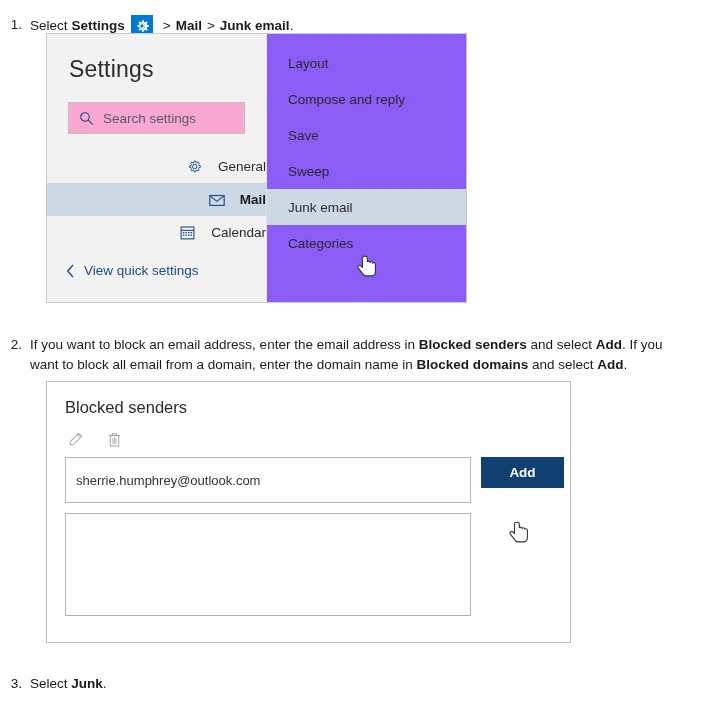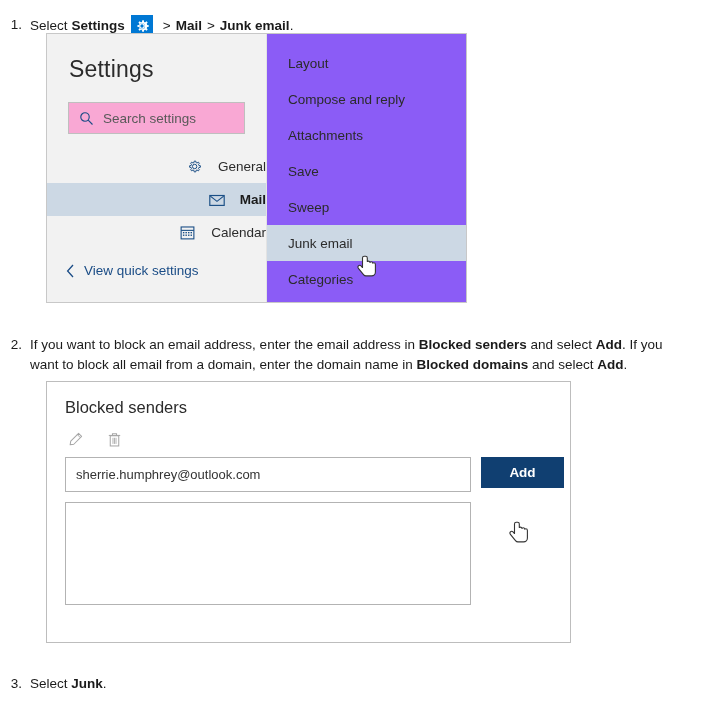--- a/index.html
+++ b/index.html
@@ -153,21 +153,21 @@
   .tool-ico { line-height: 0; }
 
   .bs-row {
     display: flex;
     align-items: stretch;
     padding: 9px 0 0 18px;
     gap: 10px;
   }
   .bs-input {
     width: 406px;
-    height: 35px;
+    height: 46px;
     border: 1px solid #b3b3b3;
     background: #ffffff;
     display: flex;
     align-items: center;
     padding-left: 10px;
     font-size: 13px;
     color: #333333;
   }
   .add-btn {
     width: 83px;
@@ -289,23 +289,20 @@
     </div>
 
     <div class="settings-content">
       <div class="menu-item">
         <span>Layout</span>
       </div>
       <div class="menu-item">
         <span>Compose and reply</span>
       </div>
       <div class="menu-item">
-        <span>Attachments</span>
-      </div>
-      <div class="menu-item">
         <span>Save</span>
       </div>
       <div class="menu-item">
         <span>Sweep</span>
       </div>
       <div class="menu-item selected">
         <span>Junk email</span>
       </div>
       <div class="menu-item">
         <span>Categories</span>

